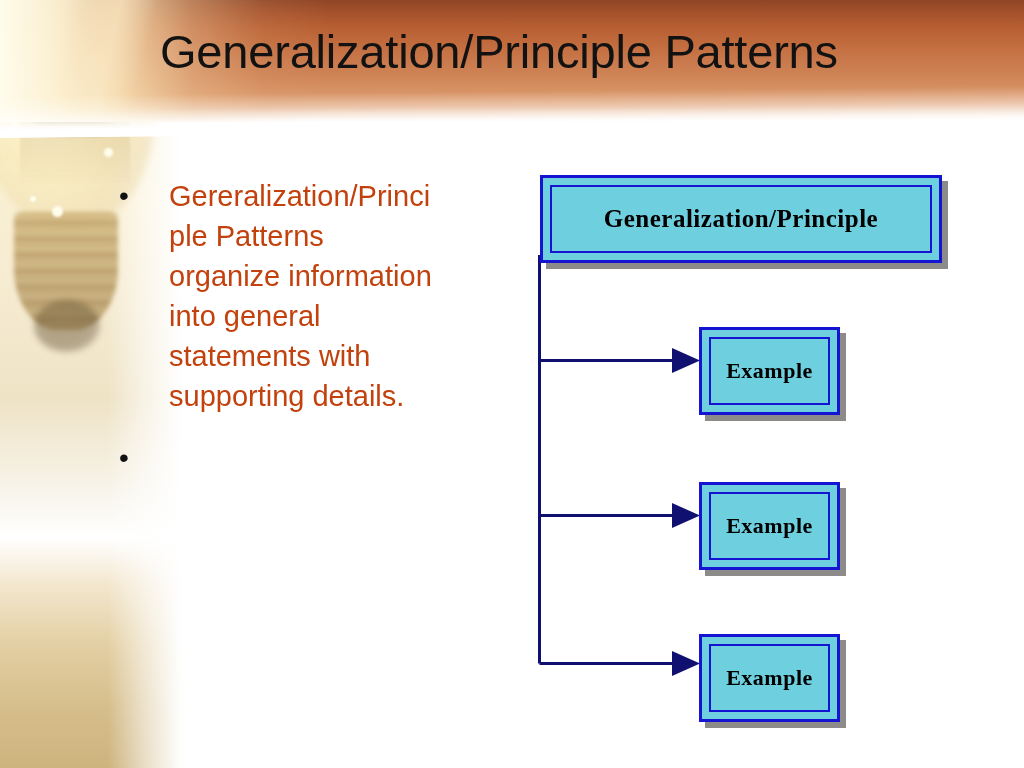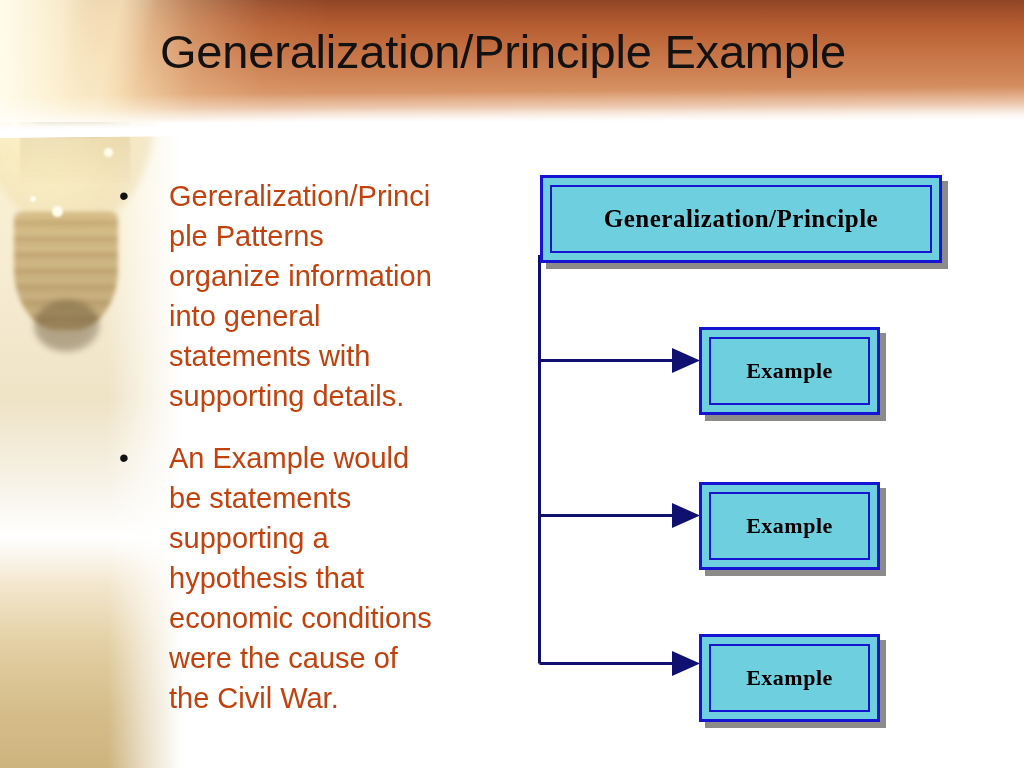--- a/index.html
+++ b/index.html
@@ -236,21 +236,21 @@
     text-align: center;
     letter-spacing: 0.5px;
   }
   #node-root {
     left: 540px; top: 163px;
     width: 402px; height: 88px;
   }
   #node-root .node-label { font-size: 25px; }
   .node-example {
     left: 699px;
-    width: 181px;
+    width: 141px;
     height: 88px;
   }
   #node-ex-1 { top: 315px; }
   #node-ex-2 { top: 470px; }
   #node-ex-3 { top: 622px; }
   .node-example .node-label { font-size: 22px; }
 
   svg.connectors {
     position: absolute;
     left: 0; top: 0;
@@ -280,41 +280,34 @@
     <div class="spark" style="left:104px; top:148px; width:9px; height:9px;"></div>
     <div class="spark" style="left:52px; top:206px; width:11px; height:11px;"></div>
     <div class="spark" style="left:12px; top:122px; width:5px; height:5px;"></div>
   </div>
 
   <div class="title-band"></div>
   <div class="title-band-gloss"></div>
   <div class="title-band-fade-left"></div>
   <div class="title-band-bottomcurve"></div>
 
-  <div class="slide-title">Generalization/Principle Example</div>
+  <div class="slide-title">Generalization/Principle Patterns</div>
 
   <div class="bullets">
     <div class="bullet-row">
       <div class="bullet-mark">•</div>
       <div class="bullet-text">Gereralization/Princi
 ple Patterns
 organize information
 into general
 statements with
 supporting details.</div>
     </div>
     <div class="bullet-row">
       <div class="bullet-mark">•</div>
-      <div class="bullet-text">An Example would
-be statements
-supporting a
-hypothesis that
-economic conditions
-were the cause of
-the Civil War.</div>
     </div>
   </div>
 
   <svg class="connectors" viewBox="0 0 1024 768">
     <g stroke="#101070" stroke-width="3" fill="none">
       <path d="M 539.5 255 L 539.5 663.5"></path>
       <path d="M 539.5 360.5 L 678 360.5"></path>
       <path d="M 539.5 515.5 L 678 515.5"></path>
       <path d="M 539.5 663.5 L 678 663.5"></path>
     </g>

